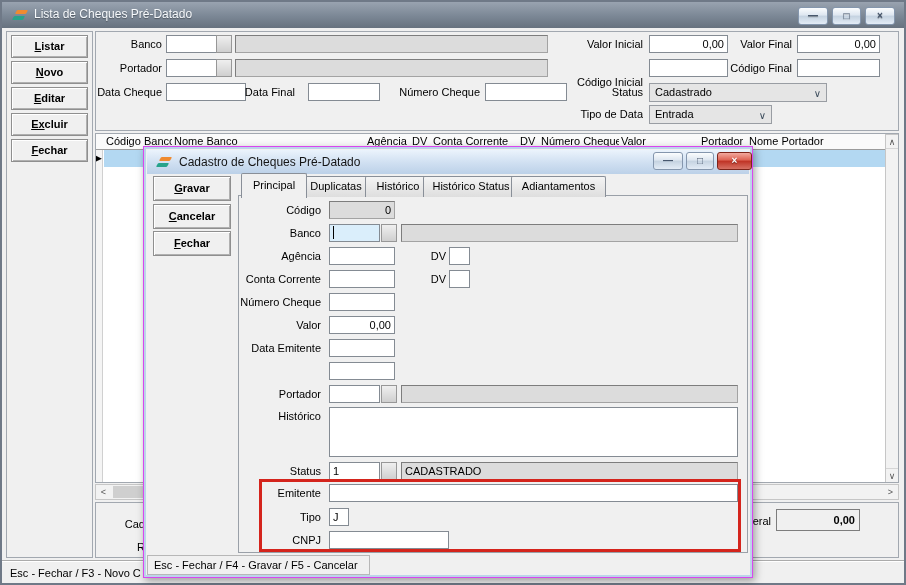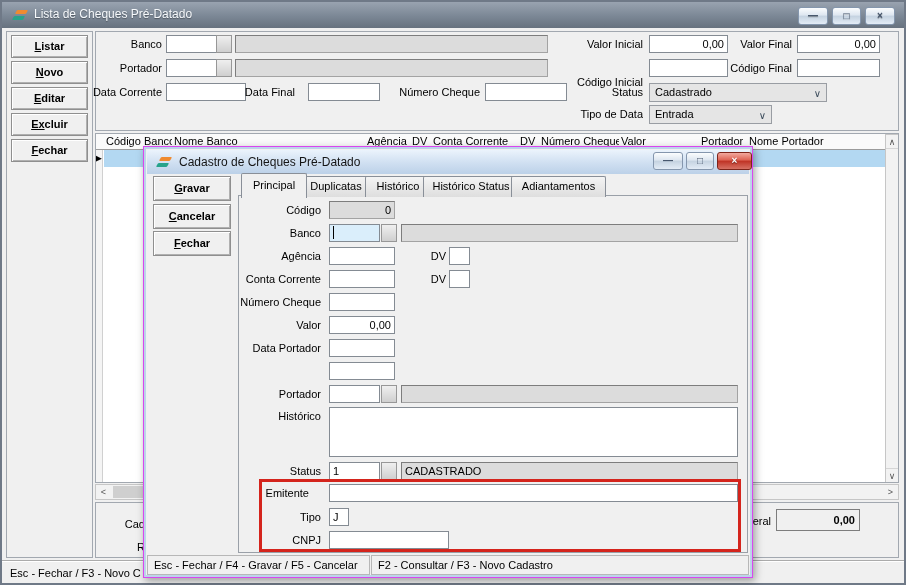--- a/index.html
+++ b/index.html
@@ -87,21 +87,21 @@
 
     <div class="abs lbl" style="left:60px;top:57px;width:100px;">Portador</div>
     <div class="abs inp" style="left:164px;top:57px;width:51px;"></div>
     <div class="abs lookbtn" style="left:214px;top:57px;width:16px;"></div>
     <div class="abs grayfld" style="left:233px;top:57px;width:313px;"></div>
     <div class="abs lbl" style="left:536px;top:51px;width:105px;margin-top:20px;">Código Inicial</div>
     <div class="abs inp" style="left:647px;top:57px;width:79px;"></div>
     <div class="abs lbl" style="left:697px;top:57px;width:93px;">Código Final</div>
     <div class="abs inp" style="left:795px;top:57px;width:83px;"></div>
 
-    <div class="abs lbl" style="left:60px;top:81px;width:100px;">Data Corrente</div>
+    <div class="abs lbl" style="left:60px;top:81px;width:100px;">Data Cheque</div>
     <div class="abs inp" style="left:164px;top:81px;width:80px;"></div>
     <div class="abs lbl" style="left:225px;top:81px;width:68px;">Data Final</div>
     <div class="abs inp" style="left:306px;top:81px;width:72px;"></div>
     <div class="abs lbl" style="left:390px;top:81px;width:88px;">Número Cheque</div>
     <div class="abs inp" style="left:483px;top:81px;width:82px;"></div>
     <div class="abs lbl" style="left:536px;top:81px;width:105px;">Status</div>
     <div class="abs combo" style="left:647px;top:81px;width:178px;">
       <span>Cadastrado</span>
       <span class="chev">∨</span>
     </div>
@@ -205,46 +205,45 @@
     <div class="abs inp" style="left:185px;top:123px;width:66px;"></div>
     <div class="abs lbl" style="left:282px;top:123px;width:20px;">DV</div>
     <div class="abs inp" style="left:305px;top:123px;width:21px;"></div>
 
     <div class="abs lbl" style="left:20px;top:146px;width:157px;">Número Cheque</div>
     <div class="abs inp" style="left:185px;top:146px;width:66px;"></div>
 
     <div class="abs lbl" style="left:20px;top:169px;width:157px;">Valor</div>
     <div class="abs inp num" style="left:185px;top:169px;width:66px;">0,00</div>
 
-    <div class="abs lbl" style="left:20px;top:192px;width:157px;">Data Portador</div>
+    <div class="abs lbl" style="left:20px;top:192px;width:157px;">Data Emitente</div>
     <div class="abs inp" style="left:185px;top:192px;width:66px;"></div>
 
     <div class="abs inp" style="left:185px;top:215px;width:66px;"></div>
 
     <div class="abs lbl" style="left:20px;top:238px;width:157px;">Portador</div>
     <div class="abs inp" style="left:185px;top:238px;width:51px;"></div>
     <div class="abs lookbtn" style="left:237px;top:238px;width:16px;"></div>
     <div class="abs grayfld" style="left:257px;top:238px;width:337px;"></div>
 
     <div class="abs lbl" style="left:20px;top:260px;width:157px;">Histórico</div>
     <div class="abs inp" style="left:185px;top:260px;width:409px;height:50px;"></div>
 
     <div class="abs lbl" style="left:20px;top:315px;width:157px;">Status</div>
     <div class="abs inp" style="left:185px;top:315px;width:51px;">1</div>
     <div class="abs lookbtn" style="left:237px;top:315px;width:16px;"></div>
     <div class="abs grayfld" style="left:257px;top:315px;width:337px;">CADASTRADO</div>
 
     <div class="abs" style="left:115px;top:332px;width:482px;height:73px;border:3px solid #d4241c;z-index:5;"></div>
 
-    <div class="abs lbl" style="left:8px;top:337px;width:157px;">Emitente</div>
+    <div class="abs lbl" style="left:20px;top:337px;width:157px;">Emitente</div>
     <div class="abs inp" style="left:185px;top:337px;width:409px;"></div>
 
     <div class="abs lbl" style="left:20px;top:361px;width:157px;">Tipo</div>
     <div class="abs inp" style="left:185px;top:361px;width:20px;">J</div>
 
     <div class="abs lbl" style="left:20px;top:384px;width:157px;">CNPJ</div>
     <div class="abs inp" style="left:185px;top:384px;width:120px;"></div>
 
     <div class="abs statusbar" style="left:3px;top:408px;width:223px;height:20px;">Esc - Fechar / F4 - Gravar / F5 - Cancelar</div>
-    <div class="abs statusbar" style="left:227px;top:408px;width:378px;height:20px;">F2 - Consultar / F3 - Novo Cadastro</div>
   </div>
 
 </div>
 
 </body></html>

